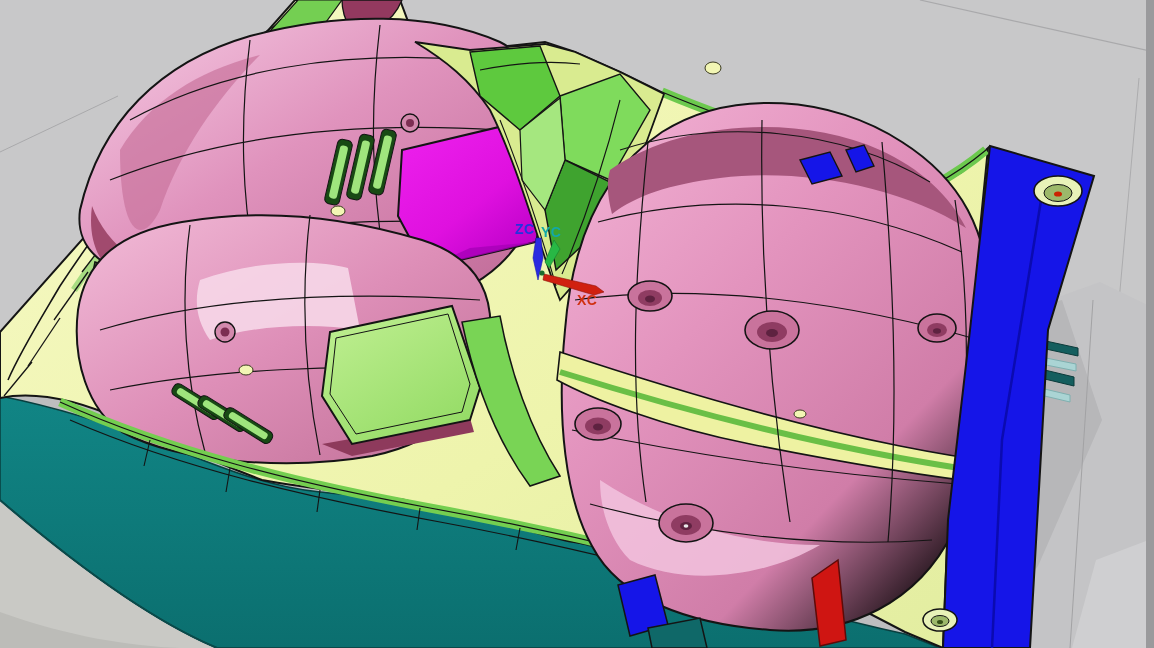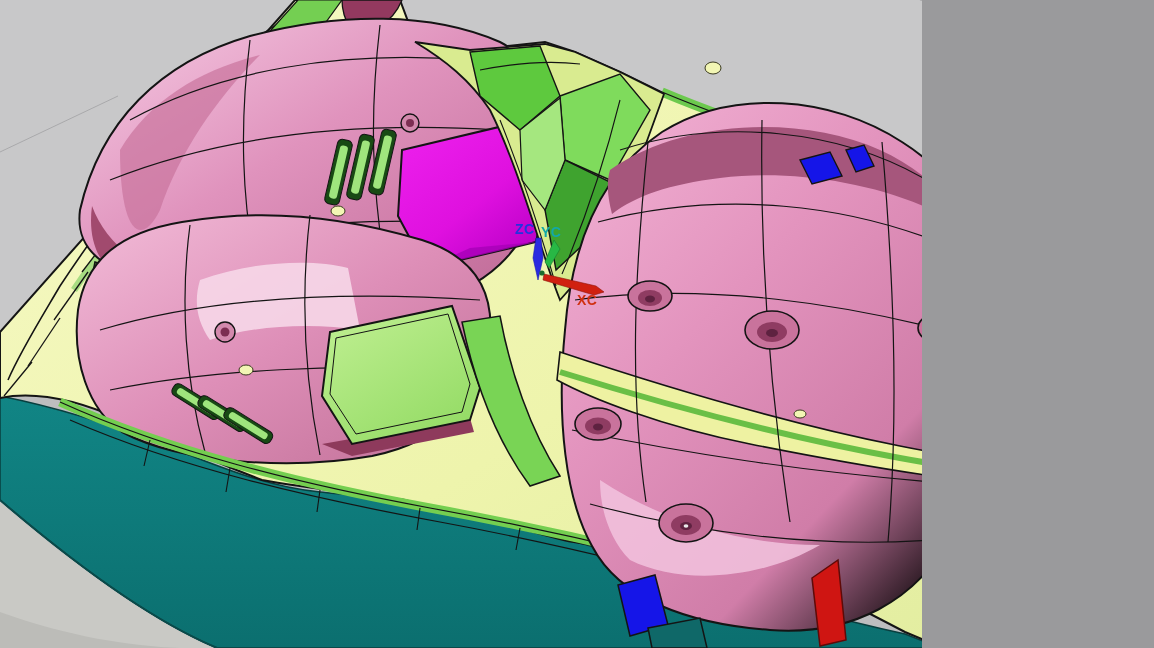--- a/index.html
+++ b/index.html
@@ -1,18 +1,18 @@
 <!DOCTYPE html>
 <html style="--bg-top: #cacaca; --bg-bot: #b7b7b9; --blue: #1515e8; --red: #cf1512; --barTeal: #145e5e; --barCyan: #aad4d4; --edge: #141414;"><head>
 <meta charset="utf-8">
 <style>
   html,body{margin:0;padding:0;background:#9a9a9c;}
   .viewport{
     position:relative;
-    width:922px;height:648px;
+    width:1146px;height:648px;
     overflow:hidden;
     background:linear-gradient(160deg,var(--bg-top,#cacaca) 0%,var(--bg-bot,#b7b7b9) 100%);
     font-family:"Liberation Sans",sans-serif;
   }
   svg{display:block}
   .axis-label{font-family:"Liberation Sans",sans-serif;font-size:14px;font-weight:bold;letter-spacing:.5px}
   .edge{stroke:var(--edge,#141414);fill:none}
 </style>
 </head>
 <body>

